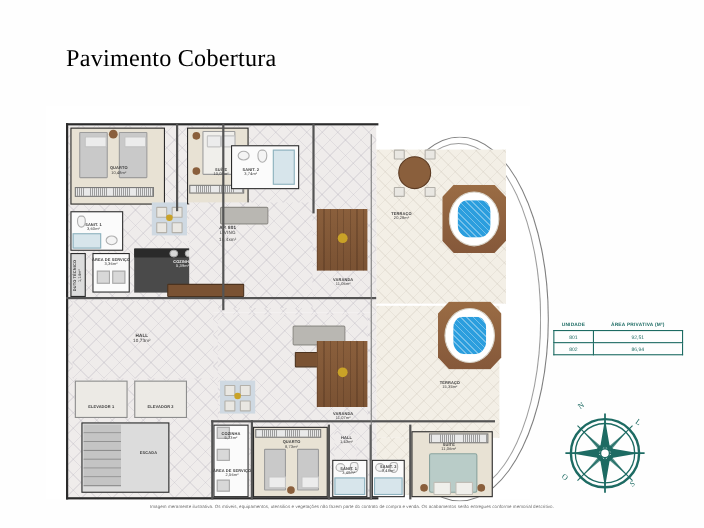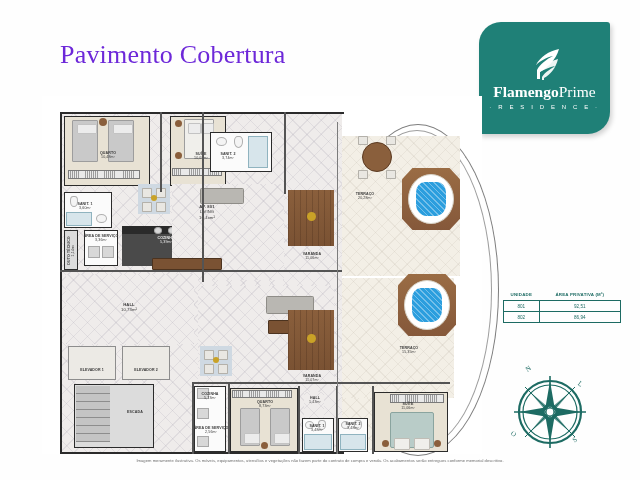--- a/index.html
+++ b/index.html
@@ -8,21 +8,21 @@
     background:#ffffff;
     font-family:"Liberation Sans", sans-serif;
     position:relative;
   }
   #page{position:absolute;inset:0;background:#fefefe;}
 
   
   .page-title{
     position:absolute;left:60px;top:40px;
     font-family:"Liberation Serif", serif;
-    font-size:26px;color:#6d28d9;letter-spacing:.2px;
+    font-size:22px;color:#000000;letter-spacing:.2px;
     white-space:nowrap;
   }
 
   
   .logo-card{
     position:absolute;left:479px;top:22px;width:131px;height:112px;
     background:#1f8077;
     border-top-left-radius:22px;border-bottom-right-radius:22px;
     border-top-right-radius:3px;border-bottom-left-radius:3px;
     box-shadow:2px 3px 5px rgba(0,0,0,.18);
@@ -161,30 +161,20 @@
     letter-spacing:.05px;
   }
 </style>
 </head>
 <body>
 
 <div id="page">
 
   <div class="page-title">Pavimento Cobertura</div>
 
-  <div class="logo-card">
-    <svg class="logo-mark" viewBox="0 0 40 36">
-      <path d="M34 3 C24 5,15 11,11 19 C15 15,22 11,28 10 C22 13,15 18,12 24 L12 33 L15 33 L15 26 C22 22,31 14,34 3 Z" fill="#ffffff"></path>
-      <path d="M33 13 C25 15,17 20,13 27 C18 24,25 21,30 20 C26 23,20 26,17 31 L17 34 L19 34 L19 32 C25 29,31 22,33 13 Z" fill="#ffffff" opacity=".92"></path>
-    </svg>
-    <div class="logo-name">
-      <span class="b">Flamengo</span><span class="l">Prime</span>
-    </div>
-    <div class="logo-sub">· R E S I D E N C E ·</div>
-  </div>
 
   <div id="plan">
     <div class="plan-bg"></div>
 
     <div class="balcony-curve" style="left:295px;top:28px;width:160px;height:330px;"></div>
     <div class="balcony-curve" style="left:300px;top:34px;width:148px;height:318px;border-width:.7px;border-color:#9d9d9d;border-left-color:transparent;"></div>
 
     <div class="rm tile" style="left:300px;top:40px;width:118px;height:140px;"></div>
     <div class="rm tile" style="left:300px;top:182px;width:112px;height:120px;"></div>
     <div class="rm tile" style="left:300px;top:302px;width:80px;height:52px;"></div>

